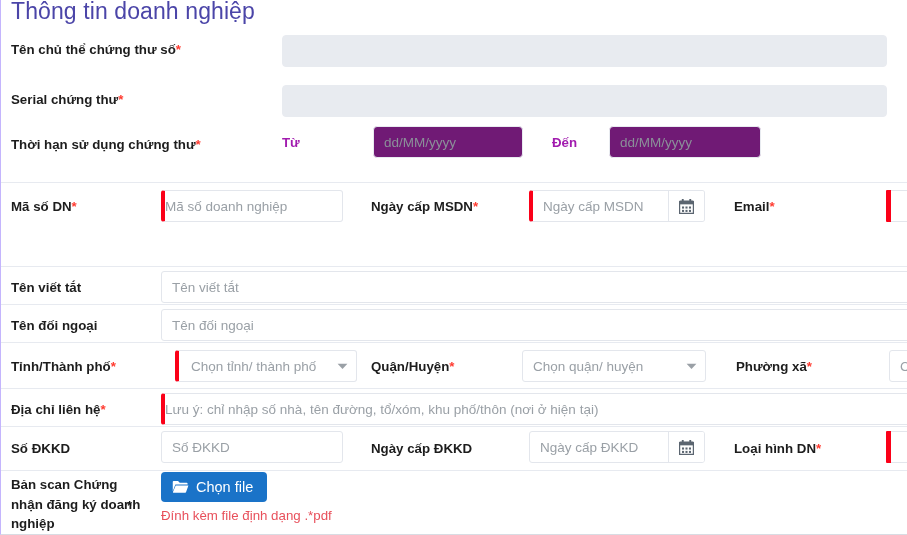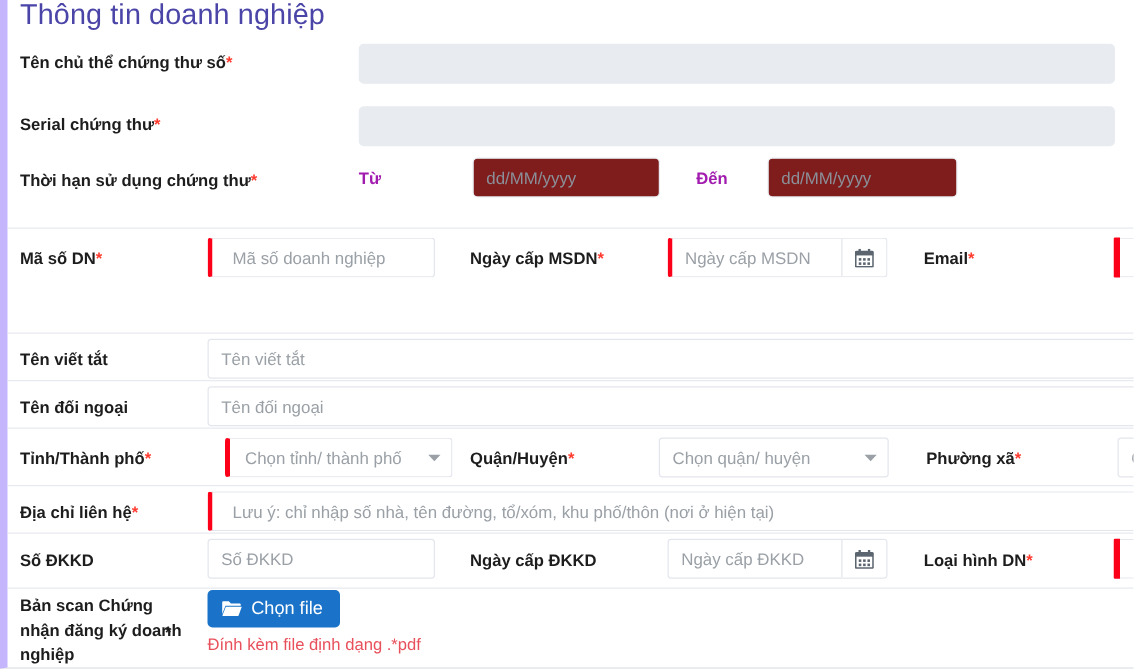--- a/index.html
+++ b/index.html
@@ -10,21 +10,21 @@
   body {
     width: 907px; height: 535px;
     font-family: "Liberation Sans", sans-serif;
     overflow: hidden;
     color: #212529;
   }
 
   .page {
     position: relative;
     width: 907px; height: 535px;
-    border-left: 6px solid #c4b5fd;
+    border-left: 1px solid #c4b5fd;
     border-bottom: 1px solid #d8dce3;
     background: #fff;
     overflow: hidden;
   }
 
   
   .form-title {
     position: absolute;
     left: 10px; top: -2px;
     font-size: 23px;
@@ -75,27 +75,27 @@
     color: #9aa0a6;
     overflow: hidden;
     white-space: nowrap;
   }
   .inp.readonly {
     background: #e8ebf0;
     border-color: #e8ebf0;
     border-radius: 4px;
   }
   .inp.date-ph {
-    background: #7f1d1d;
+    background: #701a75;
     border-color: #e8ebf0;
     border-radius: 4px;
     color: #8b9099;
   }
   
-  .inp.required-bar { border-left: 4px solid #fb0018; padding-left: 16px; }
+  .inp.required-bar { border-left: 4px solid #fb0018; padding-left: 0; }
 
   
   .grp {
     position: absolute;
     height: 32px;
     display: flex;
     align-items: stretch;
     border: 1px solid #e3e6ec;
     border-radius: 3px;
     overflow: hidden;

